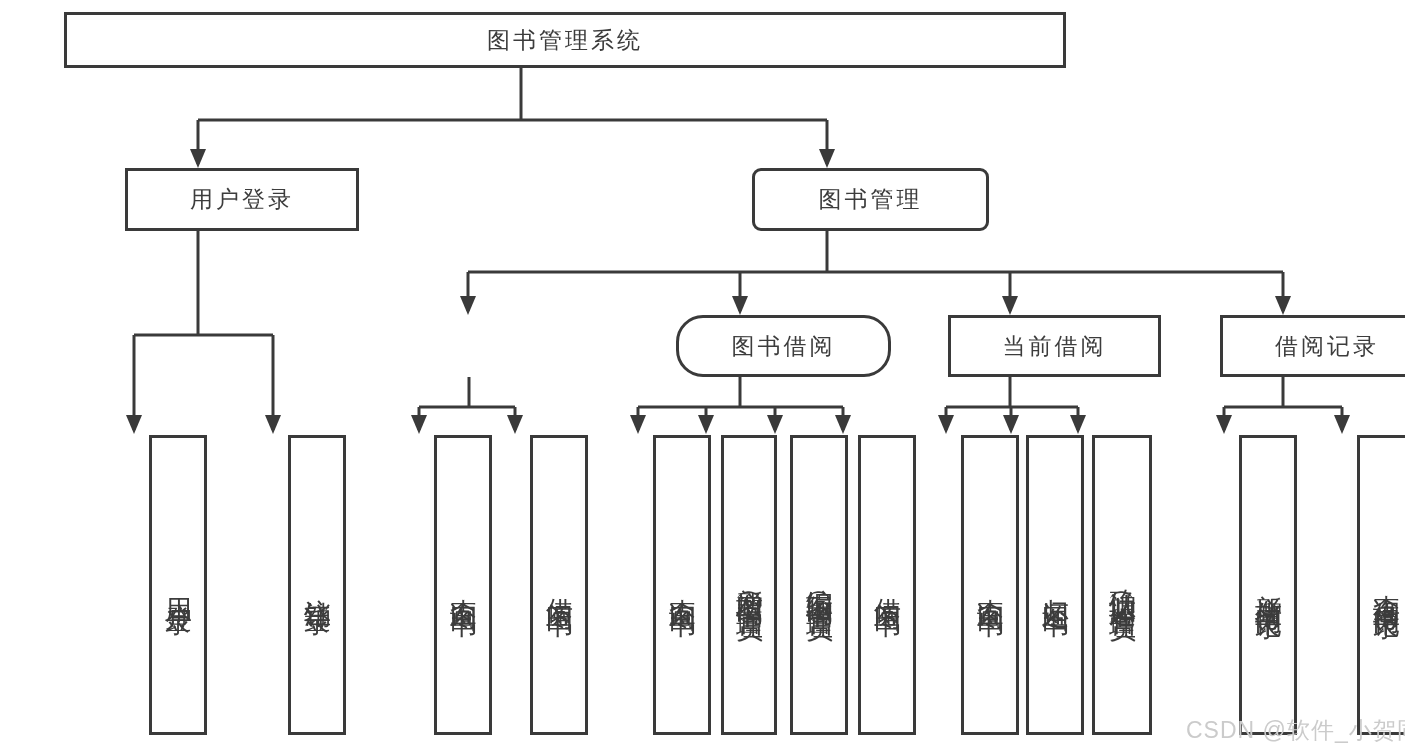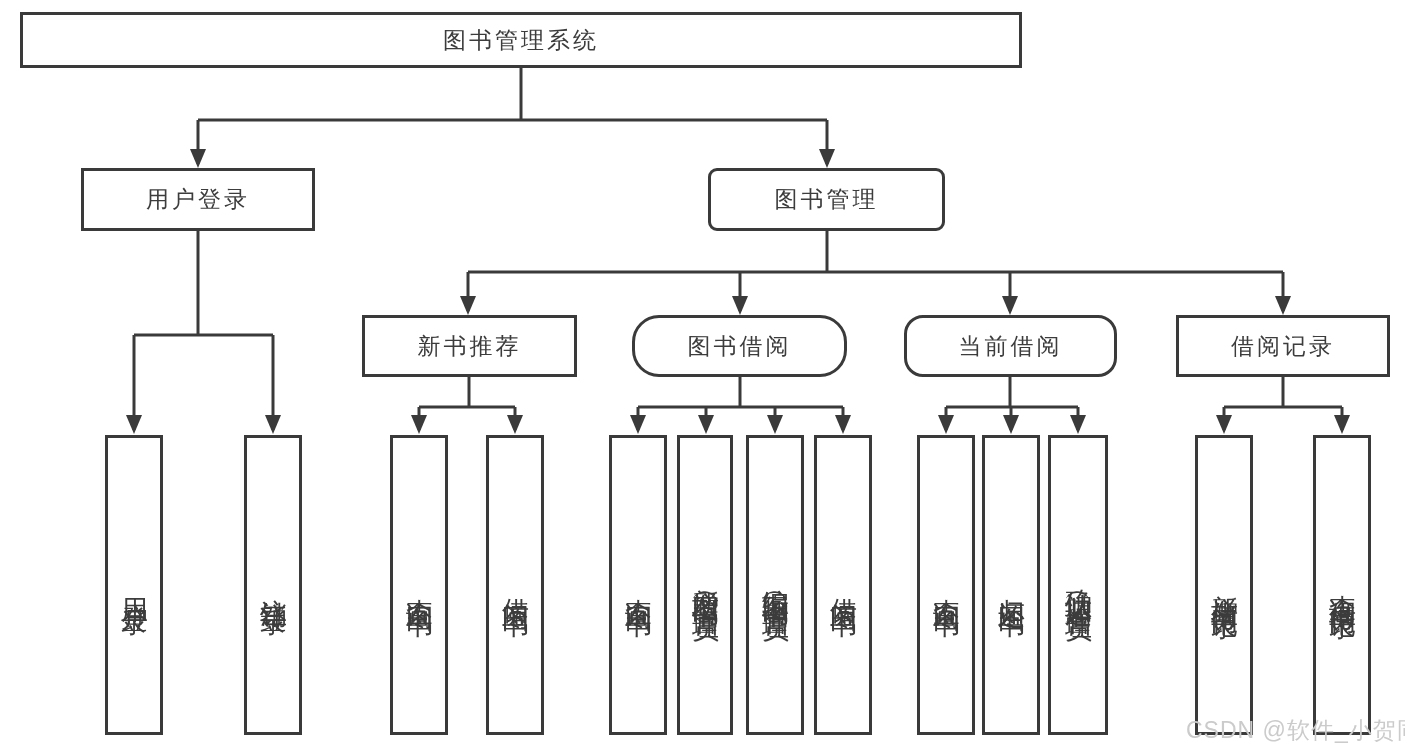--- a/index.html
+++ b/index.html
@@ -19,41 +19,42 @@
   }
   .connectors{position:absolute;left:0;top:0;width:1405px;height:747px;}
   .node{
     position:absolute;
     box-sizing:border-box;
     border:3px solid var(--line);
     background:var(--bg);
     display:flex;
     align-items:center;
     justify-content:center;
+    margin-left:44px;
   }
   .hbox{
     font-size:23px;
     letter-spacing:3px;
     white-space:nowrap;
   }
   .vbox{
     top:435px;height:300px;width:58px;
     writing-mode:vertical-rl;
     text-orientation:mixed;
     font-size:27px;
     letter-spacing:4px;
     line-height:1;
   }
   
   .n-root {left:20px;  top:12px;  width:1002px; height:56px;}
   .n-ul   {left:81px;  top:168px; width:234px;  height:63px;}
   .n-bm   {left:708px; top:168px; width:237px;  height:63px;border-radius:9px;}
   .n-l3a  {left:362px; top:315px; width:215px;  height:62px;}
   .n-l3b  {left:632px; top:315px; width:215px;  height:62px;border-radius:27px;}
-  .n-l3c  {left:904px; top:315px; width:213px;  height:62px;border-radius:19px;}
+  .n-l3c  {left:904px; top:315px; width:213px;  height:62px;}
   .n-l3d  {left:1176px;top:315px; width:214px;  height:62px;}
   
   .n-a1{left:105px;}  .n-a2{left:244px;}
   .n-b1{left:390px;}  .n-b2{left:486px;}
   .n-c1{left:609px;}  .n-c2{left:677px;width:56px;} .n-c3{left:746px;} .n-c4{left:814px;}
   .n-d1{left:917px;}  .n-d2{left:982px;} .n-d3{left:1048px;width:60px;}
   .n-e1{left:1195px;} .n-e2{left:1313px;}
   .watermark{
     position:absolute;
     left:1186px;top:715px;
@@ -136,21 +137,20 @@
       <polygon points="1216,415 1232,415 1224,434"></polygon>
       <polygon points="1334,415 1350,415 1342,434"></polygon>
     </g>
   </svg>
 
   <div class="node hbox n-root">图书管理系统</div>
 
   <div class="node hbox n-ul">用户登录</div>
   <div class="node hbox n-bm">图书管理</div>
 
-  <div class="node hbox n-l3a">新书推荐</div>
   <div class="node hbox n-l3b">图书借阅</div>
   <div class="node hbox n-l3c">当前借阅</div>
   <div class="node hbox n-l3d">借阅记录</div>
 
   <div class="node vbox n-a1">用户登录</div>
   <div class="node vbox n-a2">注销登录</div>
 
   <div class="node vbox n-b1">查询图书</div>
   <div class="node vbox n-b2">借阅图书</div>
 

